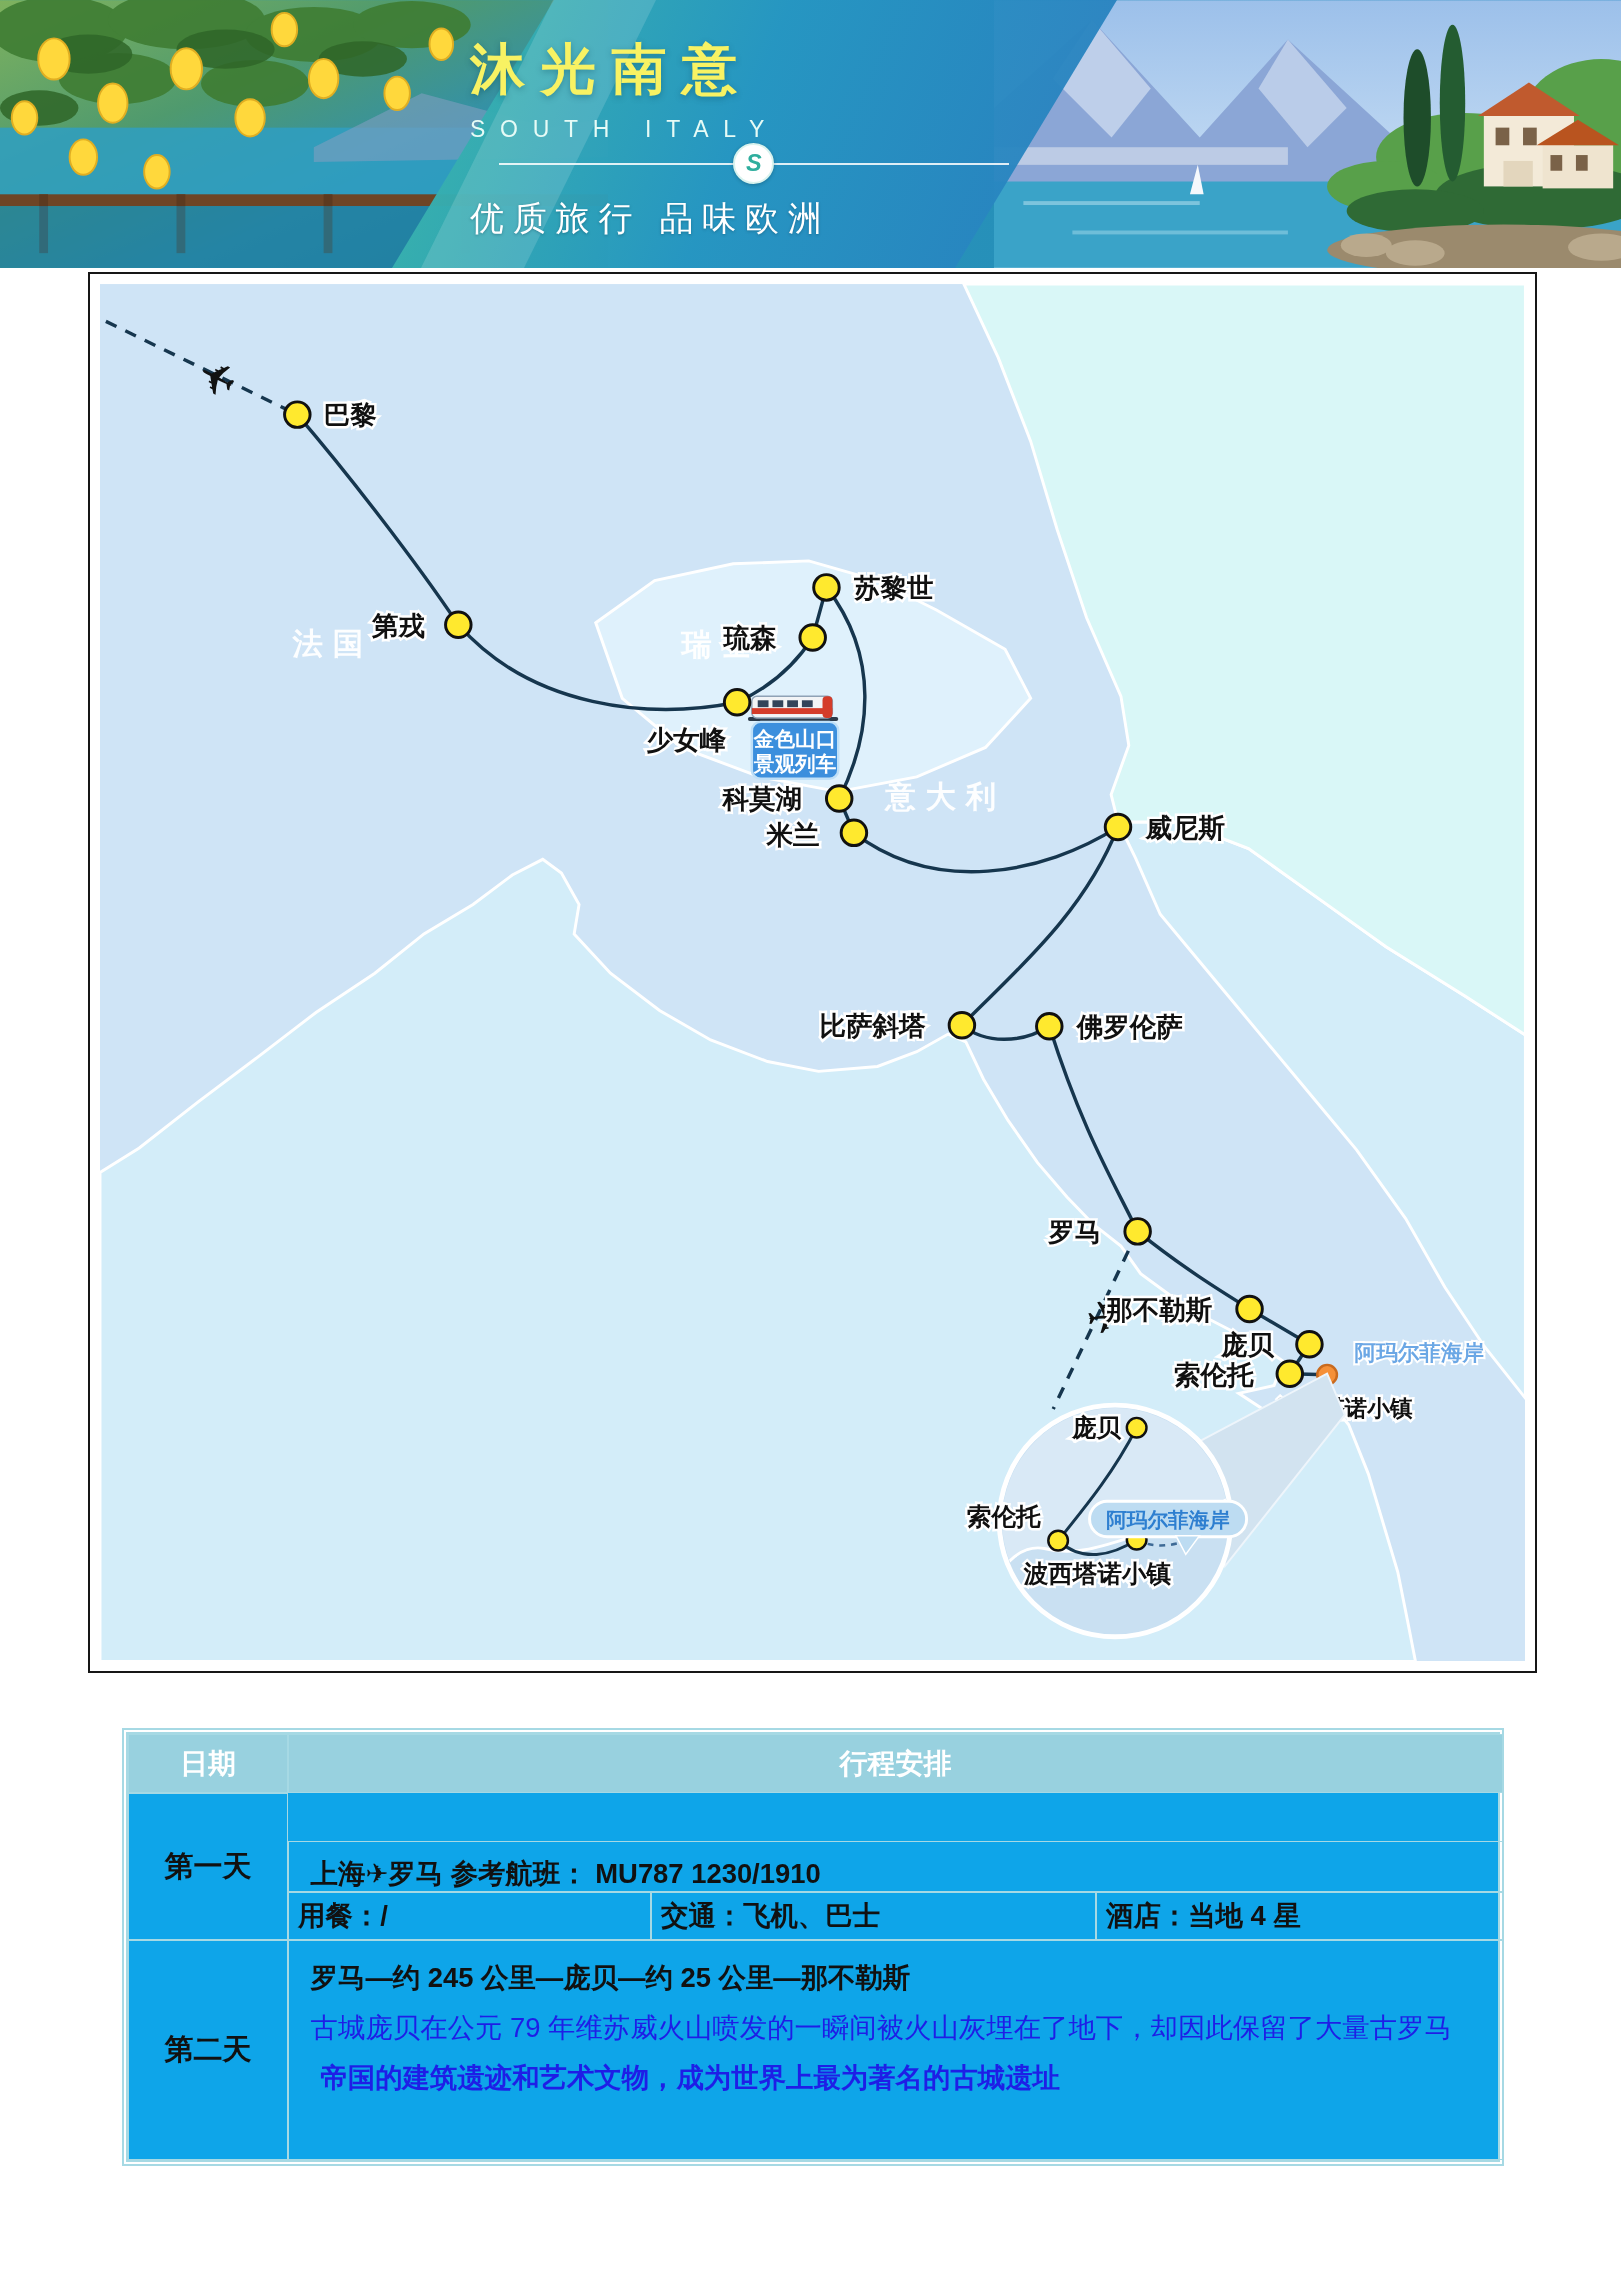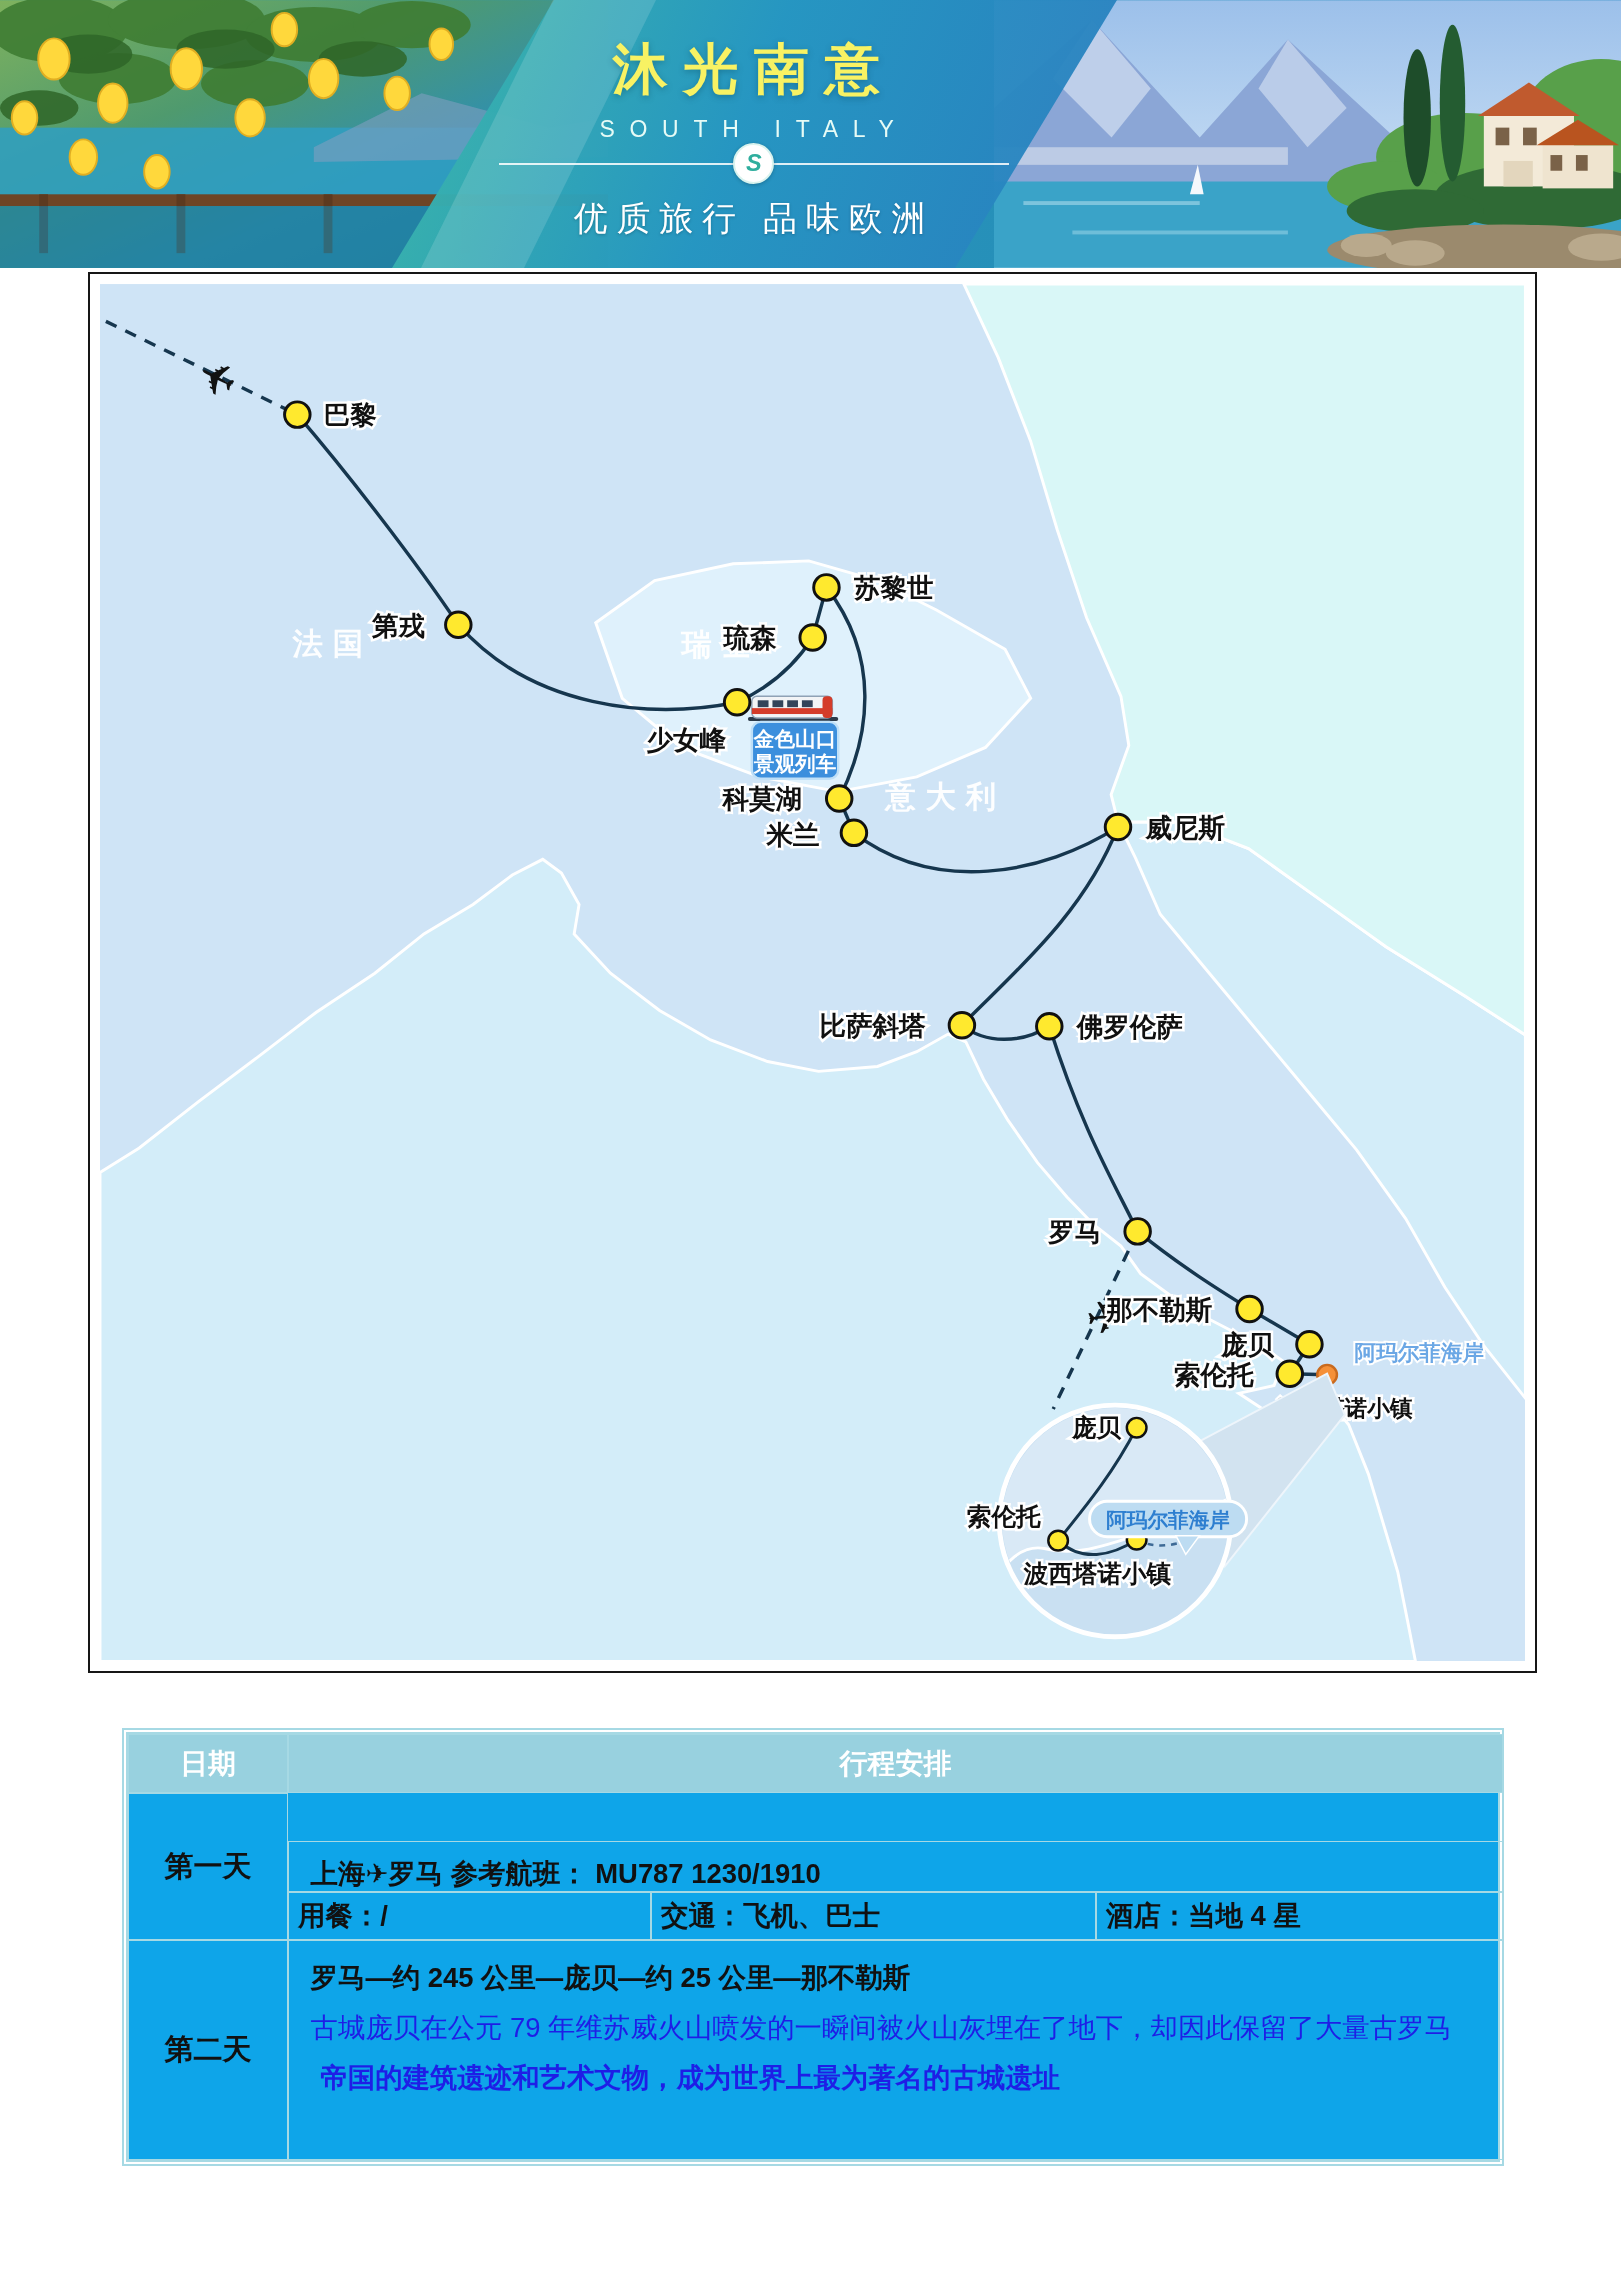--- a/index.html
+++ b/index.html
@@ -11,21 +11,21 @@
         background:linear-gradient(100deg,#2f9fae,#2187c0);}
   .hero-left,.hero-right{position:absolute;top:0;height:268px;}
   .hero-left{left:0;width:608px;}
   .hero-right{right:0;width:627px;}
   .hero-mid{position:absolute;left:392px;top:0;width:725px;height:268px;
             background:linear-gradient(112deg,rgba(61,185,168,.97) 0%,rgba(38,150,194,.96) 48%,rgba(41,125,191,.95) 100%);
             clip-path:polygon(162px 0,100% 0,calc(100% - 162px) 100%,0 100%);}
   .hero-mid-light{position:absolute;left:421px;top:0;width:235px;height:268px;
             background:rgba(255,255,255,.14);
             clip-path:polygon(132px 0,235px 0,103px 100%,0 100%);}
-  .hero-text{position:absolute;left:470px;top:0;width:568px;height:268px;text-align:center;}
+  .hero-text{position:absolute;left:470px;top:0;width:568px;height:268px;text-align:left;}
   .hero-title{position:absolute;left:0;right:0;top:33px;font-size:55px;font-weight:bold;color:#f8f263;
               letter-spacing:15.7px;text-shadow:0 2px 5.9px rgba(0,60,80,.35);white-space:nowrap;}
   .hero-sub{position:absolute;left:0;right:0;top:116px;font-size:23px;color:#e6fbf6;letter-spacing:14.7px;white-space:nowrap;}
   .hero-divider{position:absolute;left:29px;right:29px;top:163px;height:2px;background:rgba(255,255,255,.85);}
   .hero-logo{position:absolute;left:50%;top:143px;margin-left:-20.6px;width:41px;height:41px;border-radius:50%;
              background:#ffffff;border:2px solid #d9f3ee;display:flex;align-items:center;justify-content:center;
              font-size:23.5px;font-weight:bold;color:#2fae9e;font-style:italic;box-shadow:0 1px 3.9px rgba(0,40,60,.3);}
   .hero-tagline{position:absolute;left:0;right:0;top:196px;font-size:34px;color:#ffffff;letter-spacing:8.8px;
                 text-shadow:0 1px 2.9px rgba(0,50,70,.35);white-space:nowrap;}
 

